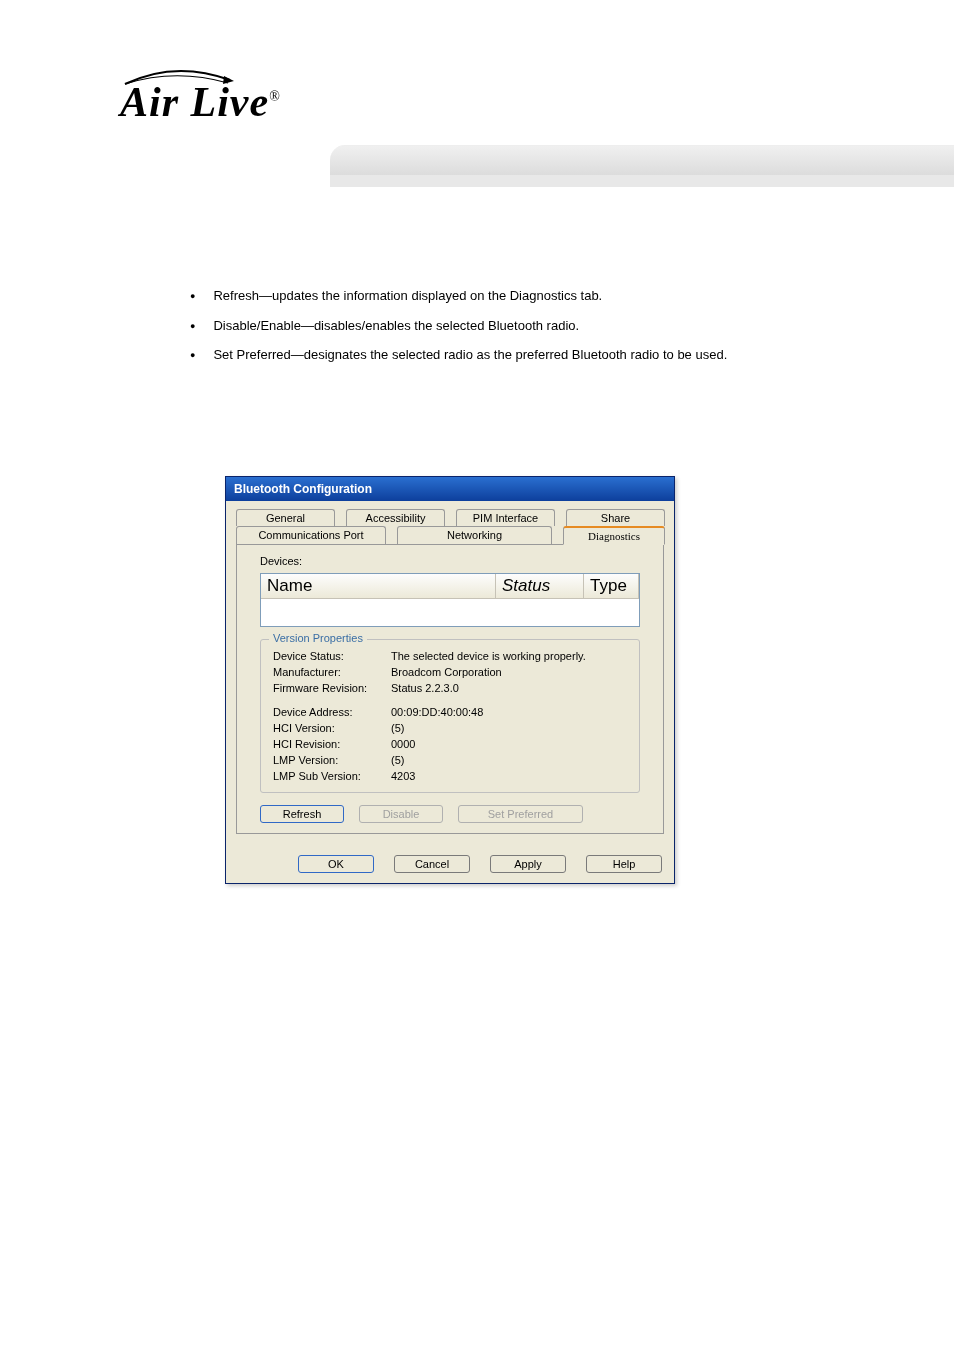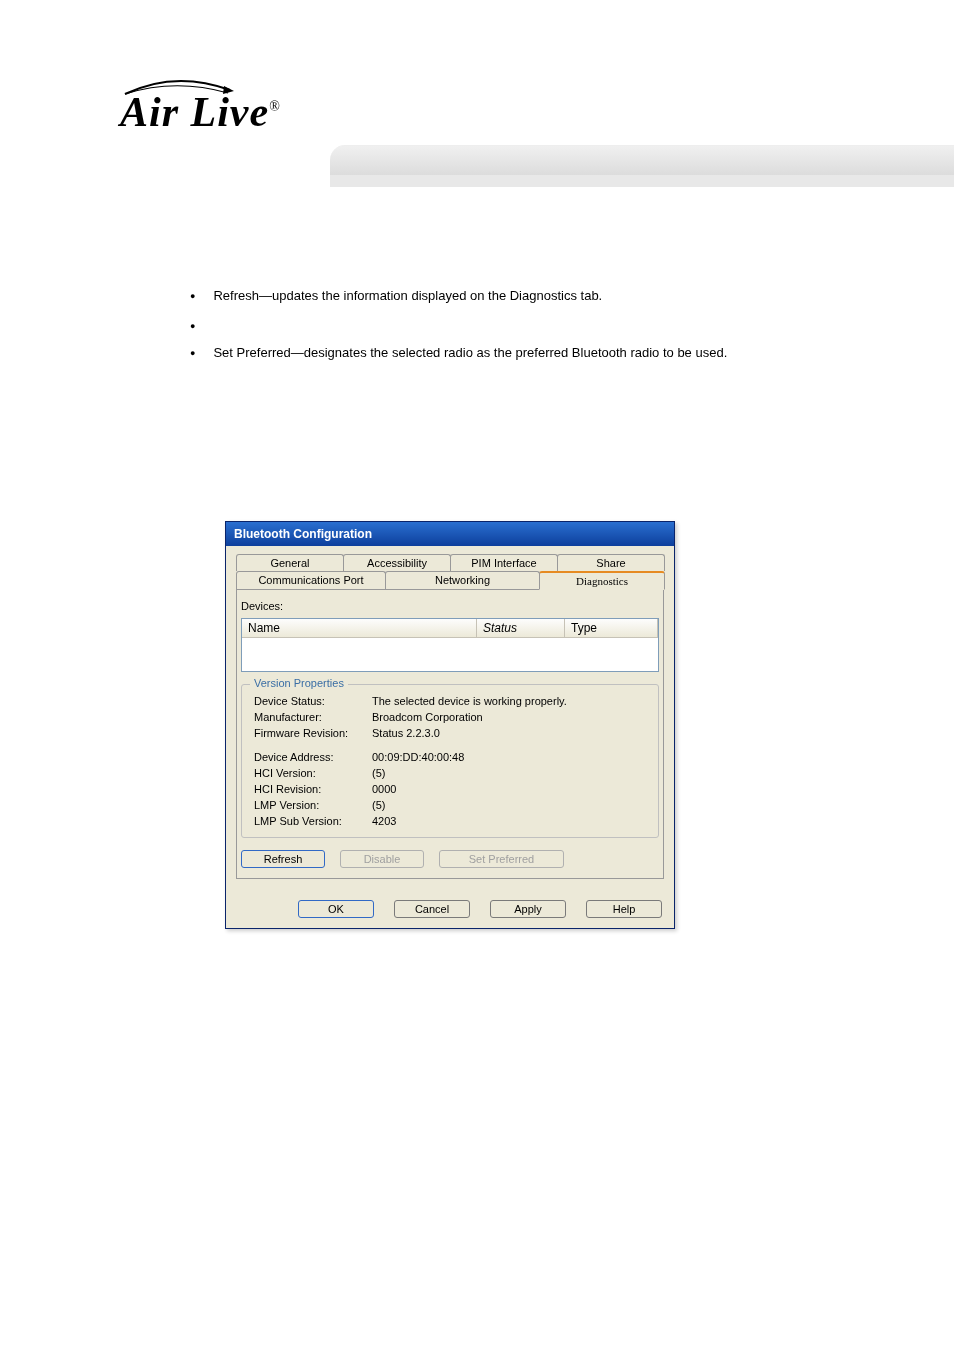--- a/index.html
+++ b/index.html
@@ -5,21 +5,21 @@
   * { box-sizing: border-box; margin: 0; padding: 0; }
   body {
     font-family: Tahoma, Arial, sans-serif;
     background: #fff;
     width: 954px;
     height: 1350px;
     position: relative;
   }
   .logo-area {
     position: absolute;
-    top: 88px;
+    top: 78px;
     left: 120px;
     text-align: right;
   }
   .logo-text {
     font-family: 'Times New Roman', serif;
     font-style: italic;
     font-weight: bold;
     font-size: 42px;
     letter-spacing: 1px;
     position: relative;
@@ -59,39 +59,39 @@
     font-size: 13px;
     line-height: 1.5;
     color: #000;
   }
   .bullet-row { display: flex; gap: 18px; margin-bottom: 10px; }
   .bullet-dot { font-size: 9px; padding-top: 4px; }
 
   
   .dlg {
     position: absolute;
-    top: 521px;
+    top: 476px;
     left: 225px;
     width: 450px;
     border: 1px solid #0a246a;
     background: #ece9d8;
     font-size: 11px;
     color: #000;
     box-shadow: 2px 2px 4px rgba(0,0,0,0.2);
   }
   .dlg-title {
     background: linear-gradient(to bottom, #2a6fd0, #0d3f9c);
     color: #fff;
     font-weight: bold;
     padding: 5px 8px;
     font-size: 12px;
   }
   .dlg-body { padding: 8px 10px 10px 10px; }
   .tabs { position: relative; margin-bottom: 2px; }
-  .tab-row { display: flex; }
+  .tab-row { display: flex; gap: 12px; }
   .tab {
     background: #ece9d8;
     border: 1px solid #999;
     border-bottom: none;
     padding: 2px 0;
     text-align: center;
     font-size: 11px;
     border-radius: 3px 3px 0 0;
     flex: 1;
     margin-right: -1px;
@@ -100,36 +100,36 @@
   .tab-row.back { }
   .tab-row.front .tab { }
   .tab.active {
     background: #ece9d8;
     border-bottom: 1px solid #ece9d8;
     z-index: 3;
   }
   .tab.active-orange { border-top: 2px solid #e68b22; font-family: Liberation Serif, serif; }
   .tab-panel {
     border: 1px solid #999;
-    padding: 10px 4px;
+    padding: 10px 23px;
     background: #ece9d8;
     position: relative;
     top: -1px;
   }
   .devices-label { margin-bottom: 6px; }
   .list {
     border: 1px solid #7f9db9;
     background: #fff;
     height: 54px;
   }
   .list-head {
     display: flex;
     background: linear-gradient(to bottom, #fdfdfd, #ece9d8);
     border-bottom: 1px solid #c6c2b6;
-    font-size: 12px;
+    font-size: 17px;
   }
   .list-head .col { padding: 2px 6px; border-right: 1px solid #c6c2b6; }
   .col-name { flex: 0 0 235px; }
   .col-status { flex: 0 0 88px; font-style: italic; }
   .col-type { flex: 1; }
   .list-row { display: flex; font-size: 11px; align-items: center; padding: 1px 0; }
   .list-row .col { padding: 2px 6px; }
   .device-icon {
     display: inline-block;
     width: 14px; height: 12px;
@@ -196,20 +196,21 @@
 <div class="header-bar"></div>
 <div class="header-bar2"></div>
 
 <div class="doc-text" style="top:286px; width:640px;">
   <div class="bullet-row">
     <span class="bullet-dot">●</span>
     <span>Refresh—updates the information displayed on the Diagnostics tab.</span>
   </div>
   <div class="bullet-row">
     <span class="bullet-dot">●</span>
+    <span>Disable/Enable—disables/enables the selected Bluetooth radio.</span>
   </div>
   <div class="bullet-row">
     <span class="bullet-dot">●</span>
     <span>Set Preferred—designates the selected radio as the preferred Bluetooth radio to be used.</span>
   </div>
 </div>
 
 <div class="dlg">
   <div class="dlg-title">Bluetooth Configuration</div>
   <div class="dlg-body">

